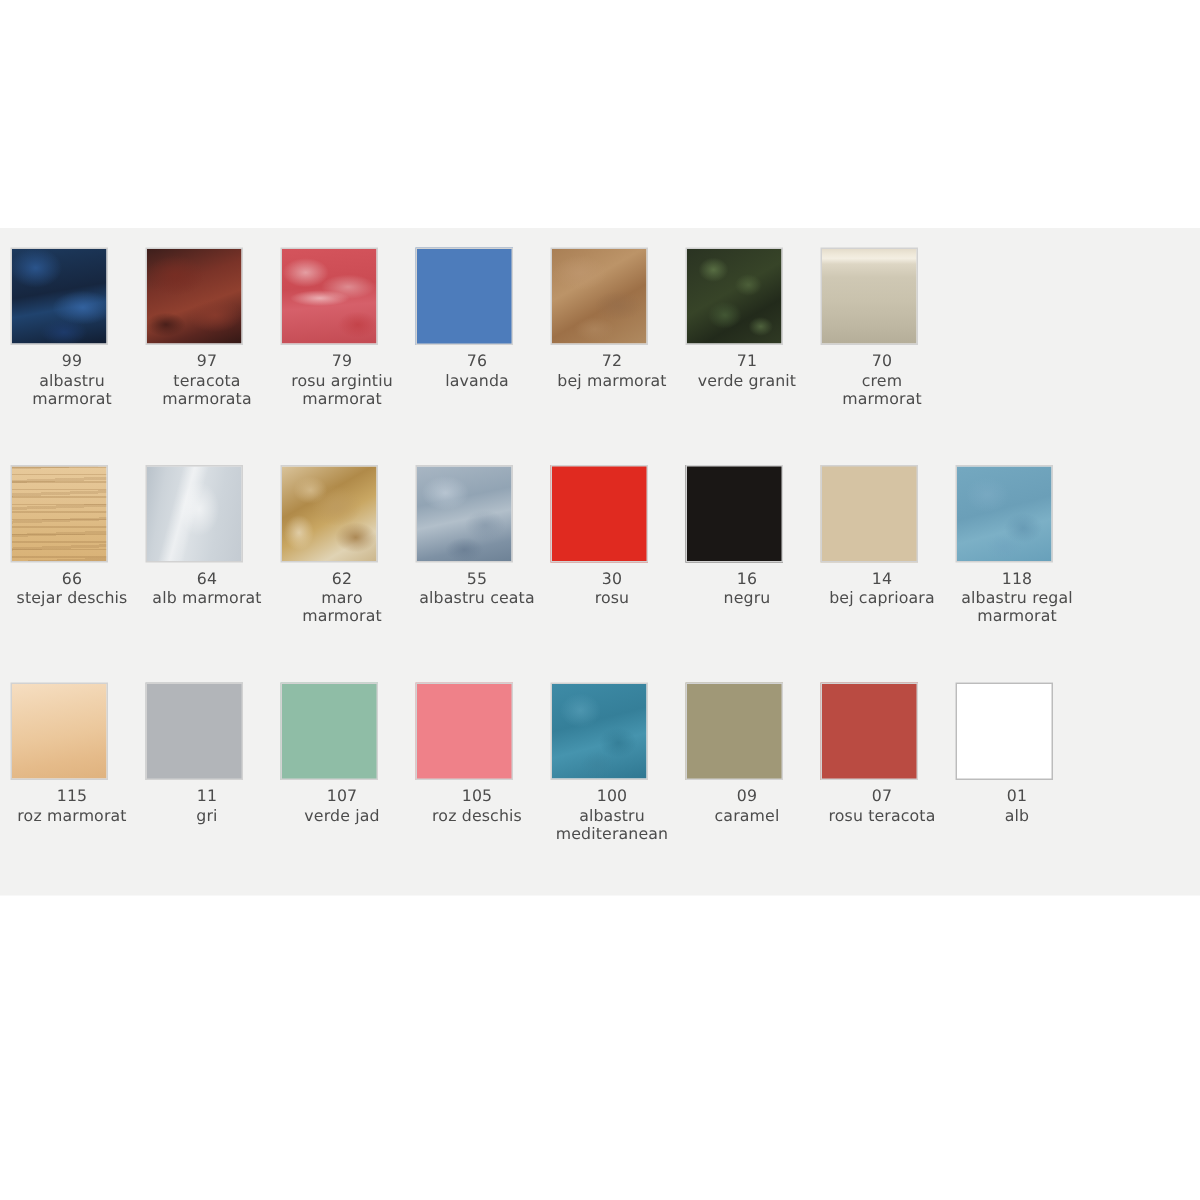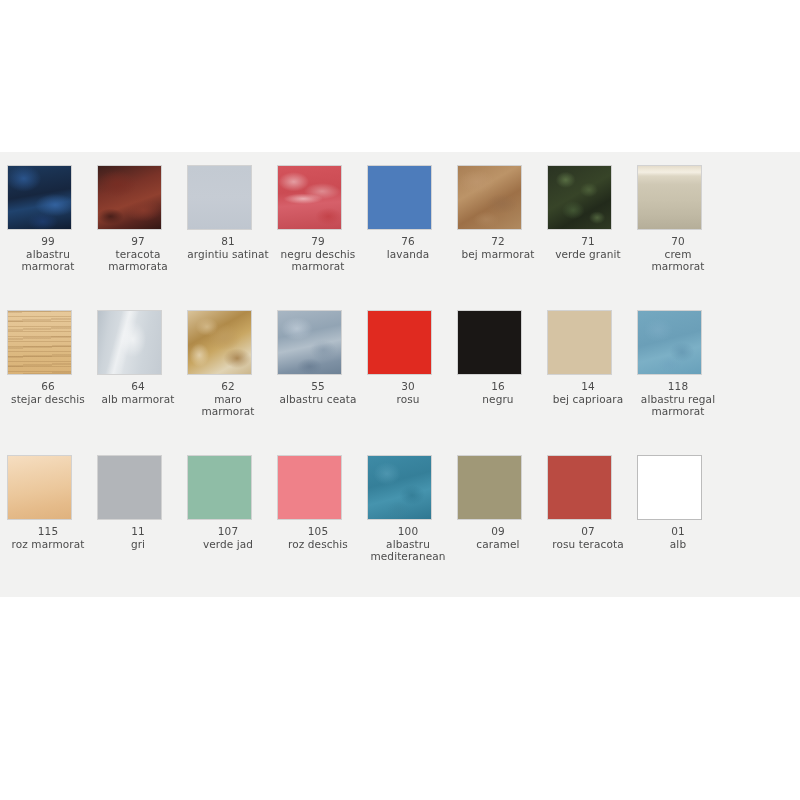--- a/index.html
+++ b/index.html
@@ -283,31 +283,24 @@
             </div>
           </div>
           <div class="swatch-cell">
             <div class="swatch-chip sw-97"></div>
             <div class="swatch-caption">
               <span class="swatch-code">97</span>
               <span class="swatch-name">teracota marmorata</span>
             </div>
           </div>
           <div class="swatch-cell">
-            <div class="swatch-chip sw-81"></div>
-            <div class="swatch-caption">
-              <span class="swatch-code">81</span>
-              <span class="swatch-name">argintiu satinat</span>
-            </div>
-          </div>
-          <div class="swatch-cell">
             <div class="swatch-chip sw-79"></div>
             <div class="swatch-caption">
               <span class="swatch-code">79</span>
-              <span class="swatch-name">negru deschis marmorat</span>
+              <span class="swatch-name">rosu argintiu marmorat</span>
             </div>
           </div>
           <div class="swatch-cell">
             <div class="swatch-chip sw-76"></div>
             <div class="swatch-caption">
               <span class="swatch-code">76</span>
               <span class="swatch-name">lavanda</span>
             </div>
           </div>
           <div class="swatch-cell">

